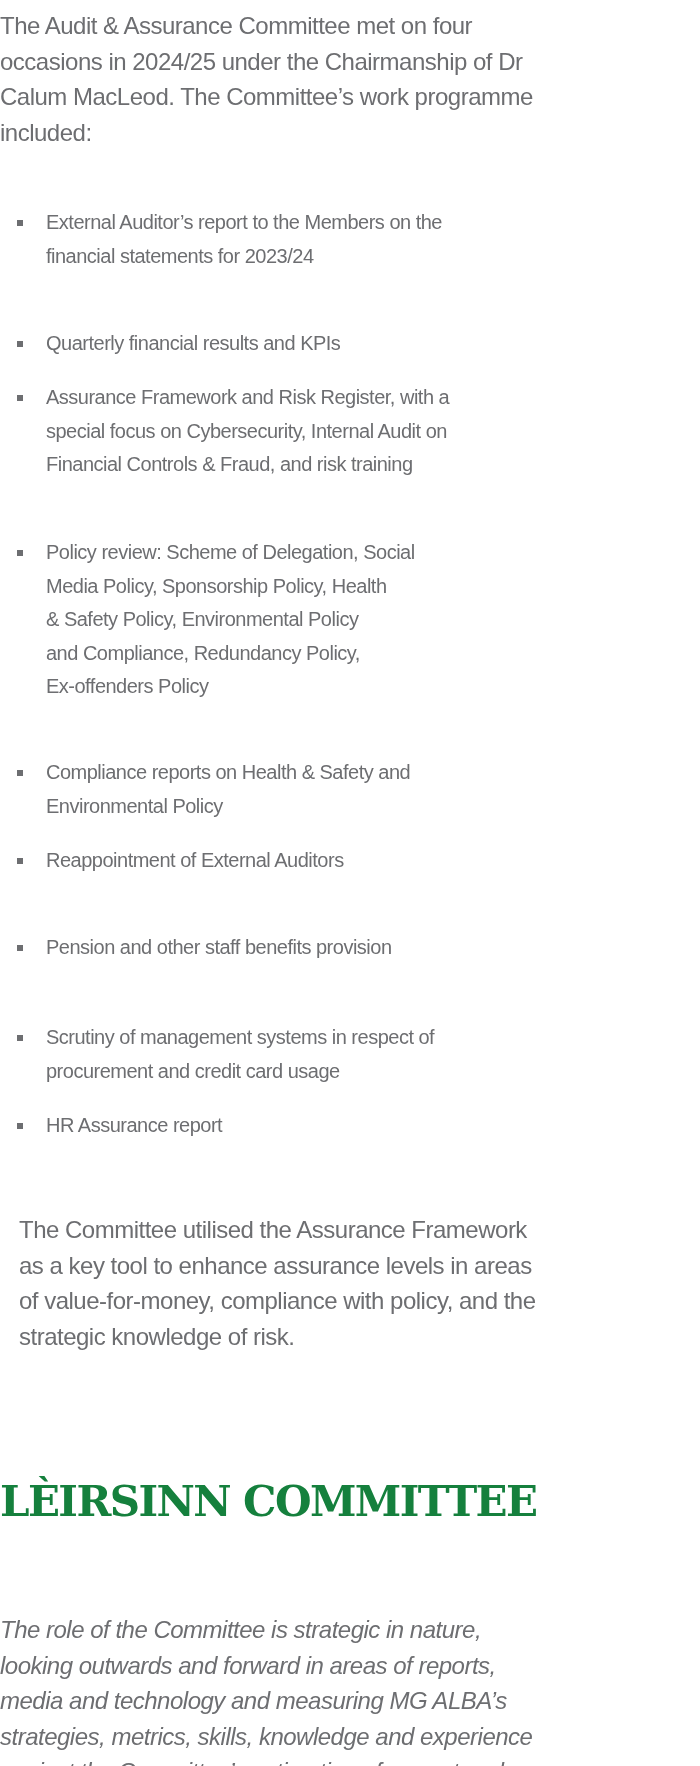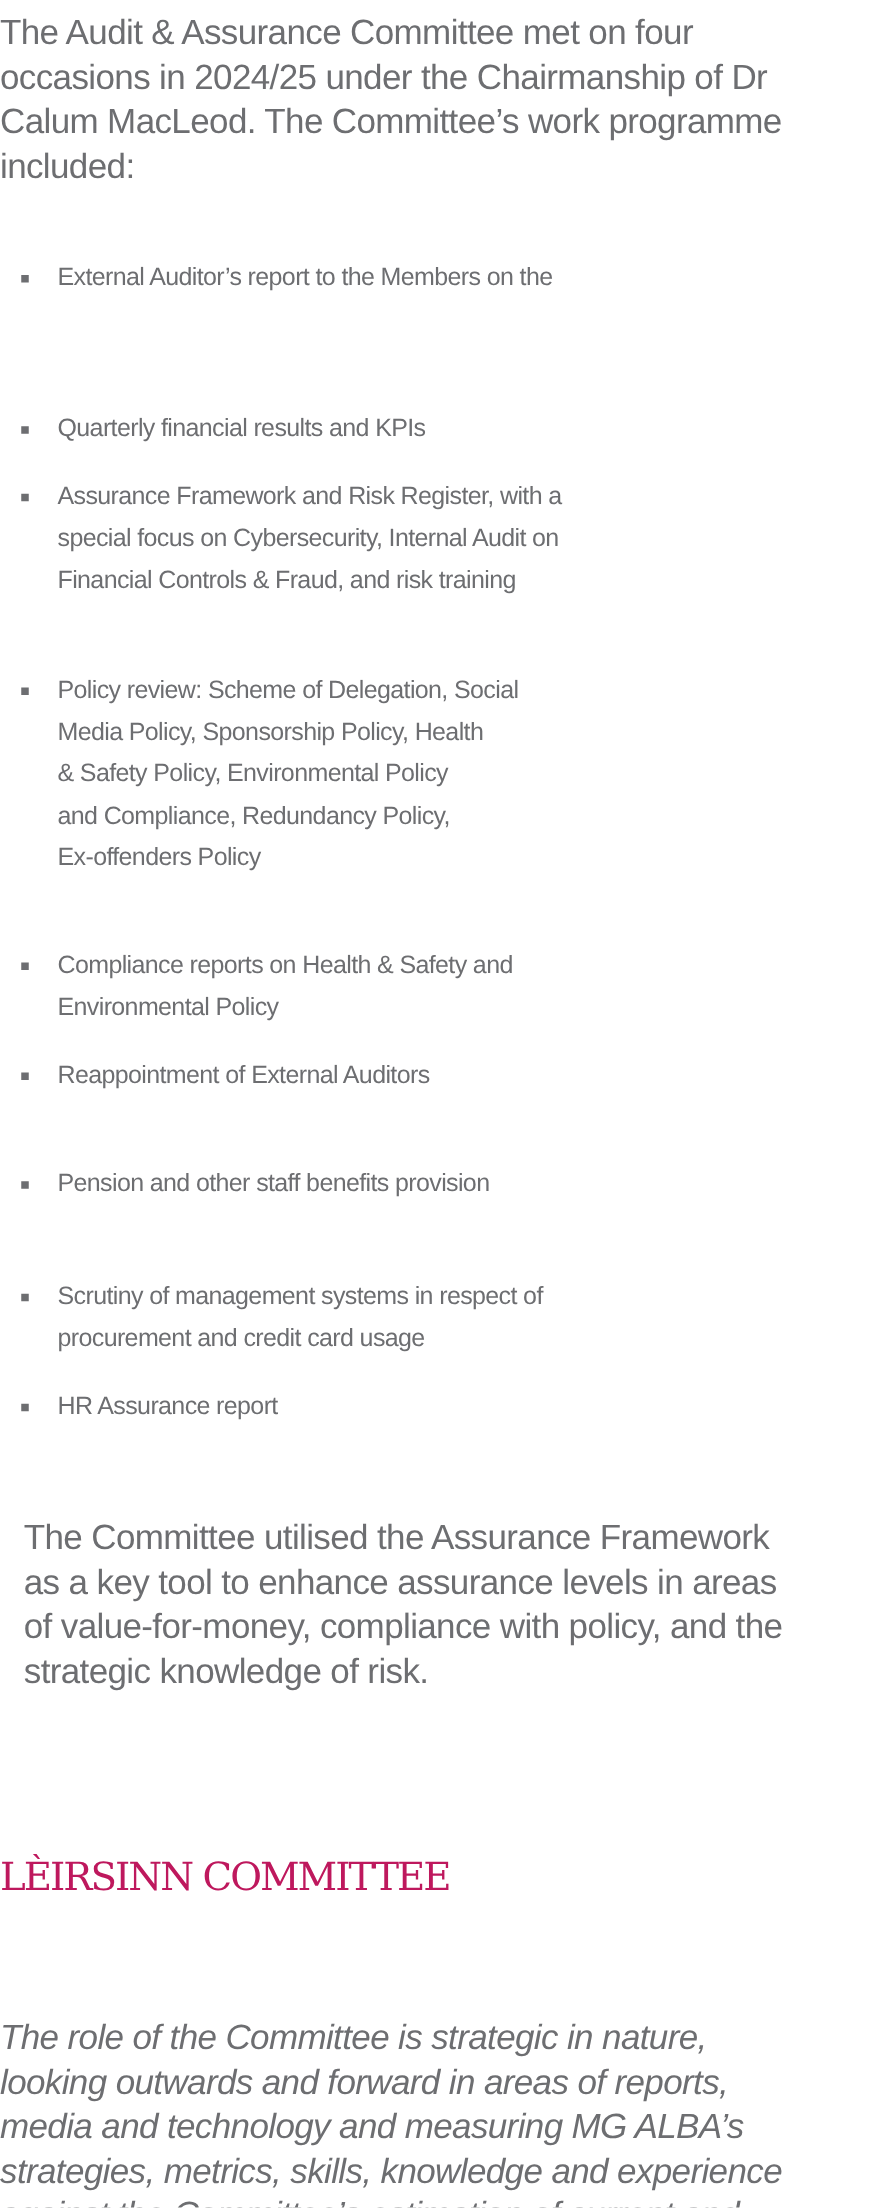--- a/index.html
+++ b/index.html
@@ -18,21 +18,21 @@
     .page {
       position: absolute;
       left: 0;
       top: 0;
       width: 700px;
     }
     .para {
       position: absolute;
       left: 0;
       width: 700px;
-      font-size: 28px;
+      font-size: 24px;
       line-height: 35.5px;
       letter-spacing: -0.5px;
       margin: 0;
     }
     .bullet-item {
       position: absolute;
       left: 0;
       width: 700px;
     }
     .bullet-mark {
@@ -50,25 +50,25 @@
       line-height: 33.5px;
       letter-spacing: -0.5px;
       margin: 0;
     }
     .heading {
       position: absolute;
       left: 0;
       top: 1478px;
       margin: 0;
       font-family: "DejaVu Serif", serif;
-      font-weight: normal;
-      font-size: 31px;
+      font-weight: bold;
+      font-size: 42px;
       line-height: 48px;
       letter-spacing: -1.6px;
-      color: #be185d;
+      color: #15803d;
       white-space: nowrap;
     }
     .line { display: block; white-space: nowrap; }
   </style>
 </head>
 <body>
 
 <div class="page">
 
   <p class="para" style="top:8px;">
@@ -77,20 +77,21 @@
     <span class="line">Calum MacLeod. The Committee’s work programme</span>
     <span class="line">included:</span>
   </p>
 
   <div>
 
     <div class="bullet-item" style="top:206px;">
       <span class="bullet-mark" style="top:14px;"></span>
       <p class="bullet-text">
         <span class="line">External Auditor’s report to the Members on the</span>
+        <span class="line">financial statements for 2023/24</span>
       </p>
     </div>
 
     <div class="bullet-item" style="top:327px;">
       <span class="bullet-mark" style="top:14px;"></span>
       <p class="bullet-text">
         <span class="line">Quarterly financial results and KPIs</span>
       </p>
     </div>
 

